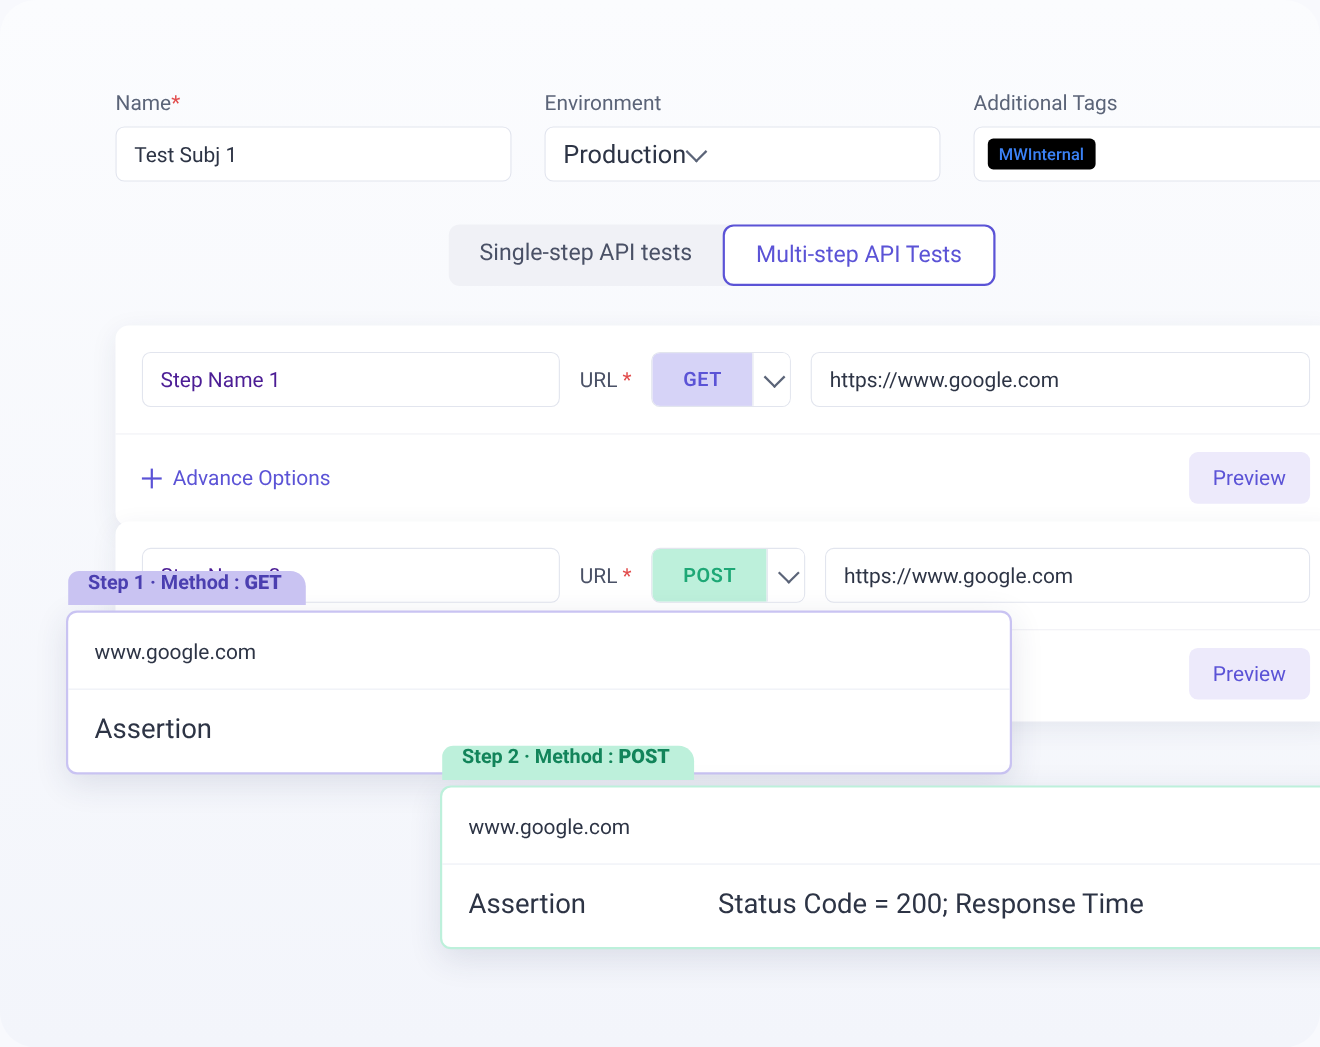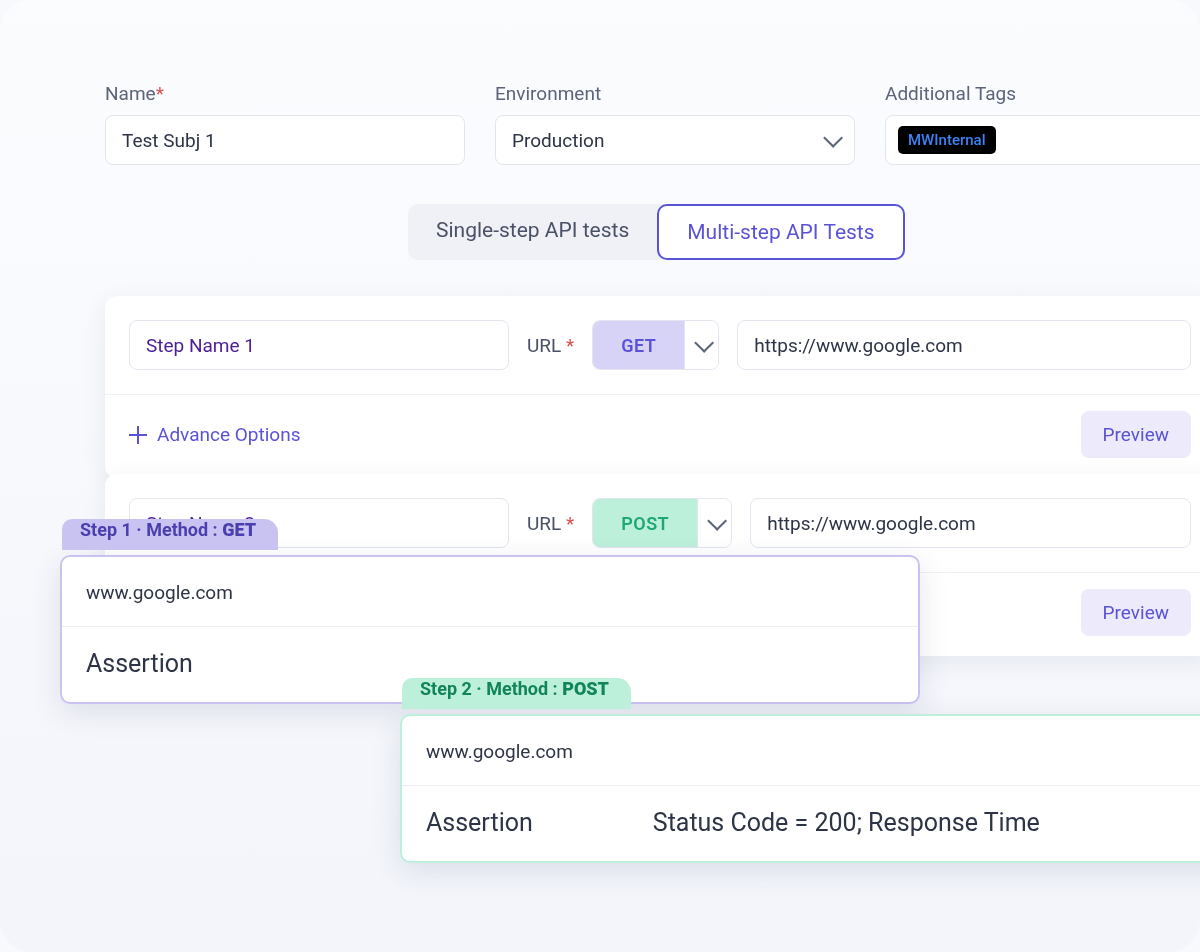--- a/index.html
+++ b/index.html
@@ -5,21 +5,21 @@
 * { box-sizing: border-box; margin: 0; padding: 0; font-family: -apple-system, BlinkMacSystemFont, "Segoe UI", Roboto, sans-serif; }
 body { background: #f8f9fd; width: 1200px; height: 952px; overflow: hidden; position: relative; }
 .canvas { position: absolute; left: 0; top: 0; width: 1200px; height: 952px; background: linear-gradient(180deg,#fbfcfe 0%, #f3f5fb 100%); border-radius: 32px; }
 
 .form-header { position: absolute; left: 105px; top: 82px; right: 0; display: flex; gap: 30px; width: 1150px; }
 .field-group { display: flex; flex-direction: column; gap: 10px; }
 .label { color: #5b6478; font-size: 19px; font-weight: 400; }
 .label .req { color: #e24c4c; }
 .text-input { height: 50px; border: 1px solid #e2e5ee; border-radius: 8px; background: #fff; padding: 0 16px; font-size: 19px; color: #2d3445; outline: none; }
 .text-input::placeholder { color: #99a0b0; }
-.select-input { height: 50px; border: 1px solid #e2e5ee; border-radius: 8px; background: #fff; padding: 0 16px; font-size: 19px; color: #2d3445; display: flex; align-items: center; justify-content: space-between; cursor: pointer; }
+.select-input { height: 50px; border: 1px solid #e2e5ee; border-radius: 8px; background: #fff; padding: 0 16px; font-size: 23px; color: #2d3445; display: flex; align-items: center; cursor: pointer; }
 .tag-input { height: 50px; border: 1px solid #e2e5ee; border-radius: 8px; background: #fff; padding: 8px 12px; display: flex; align-items: center; }
 .tag-chip { background: #000000; color: #3b82f6; font-size: 15px; padding: 5px 10px; border-radius: 5px; font-weight: 500; }
 .chevron { width: 14px; height: 14px; border-right: 2px solid #5b6478; border-bottom: 2px solid #5b6478; transform: rotate(45deg) translateY(-3px); }
 
 .test-type-tabs { position: absolute; left: 408px; top: 204px; display: flex; background: #f0f1f6; border-radius: 10px; padding: 0; }
 .tab { padding: 14px 28px; font-size: 21px; color: #4a5166; border-radius: 10px; cursor: pointer; text-align: center; }
 .tab.active { background: #fff; border: 2px solid #5b53d6; color: #5b53d6; }
 
 .step-card { position: absolute; background: #fff; border-radius: 12px; box-shadow: 0 6px 24px rgba(40,50,90,0.08); padding: 24px 0 0 0; width: 1110px; }
 .step-row { display: flex; align-items: center; gap: 18px; padding: 0 24px 24px 24px; }

